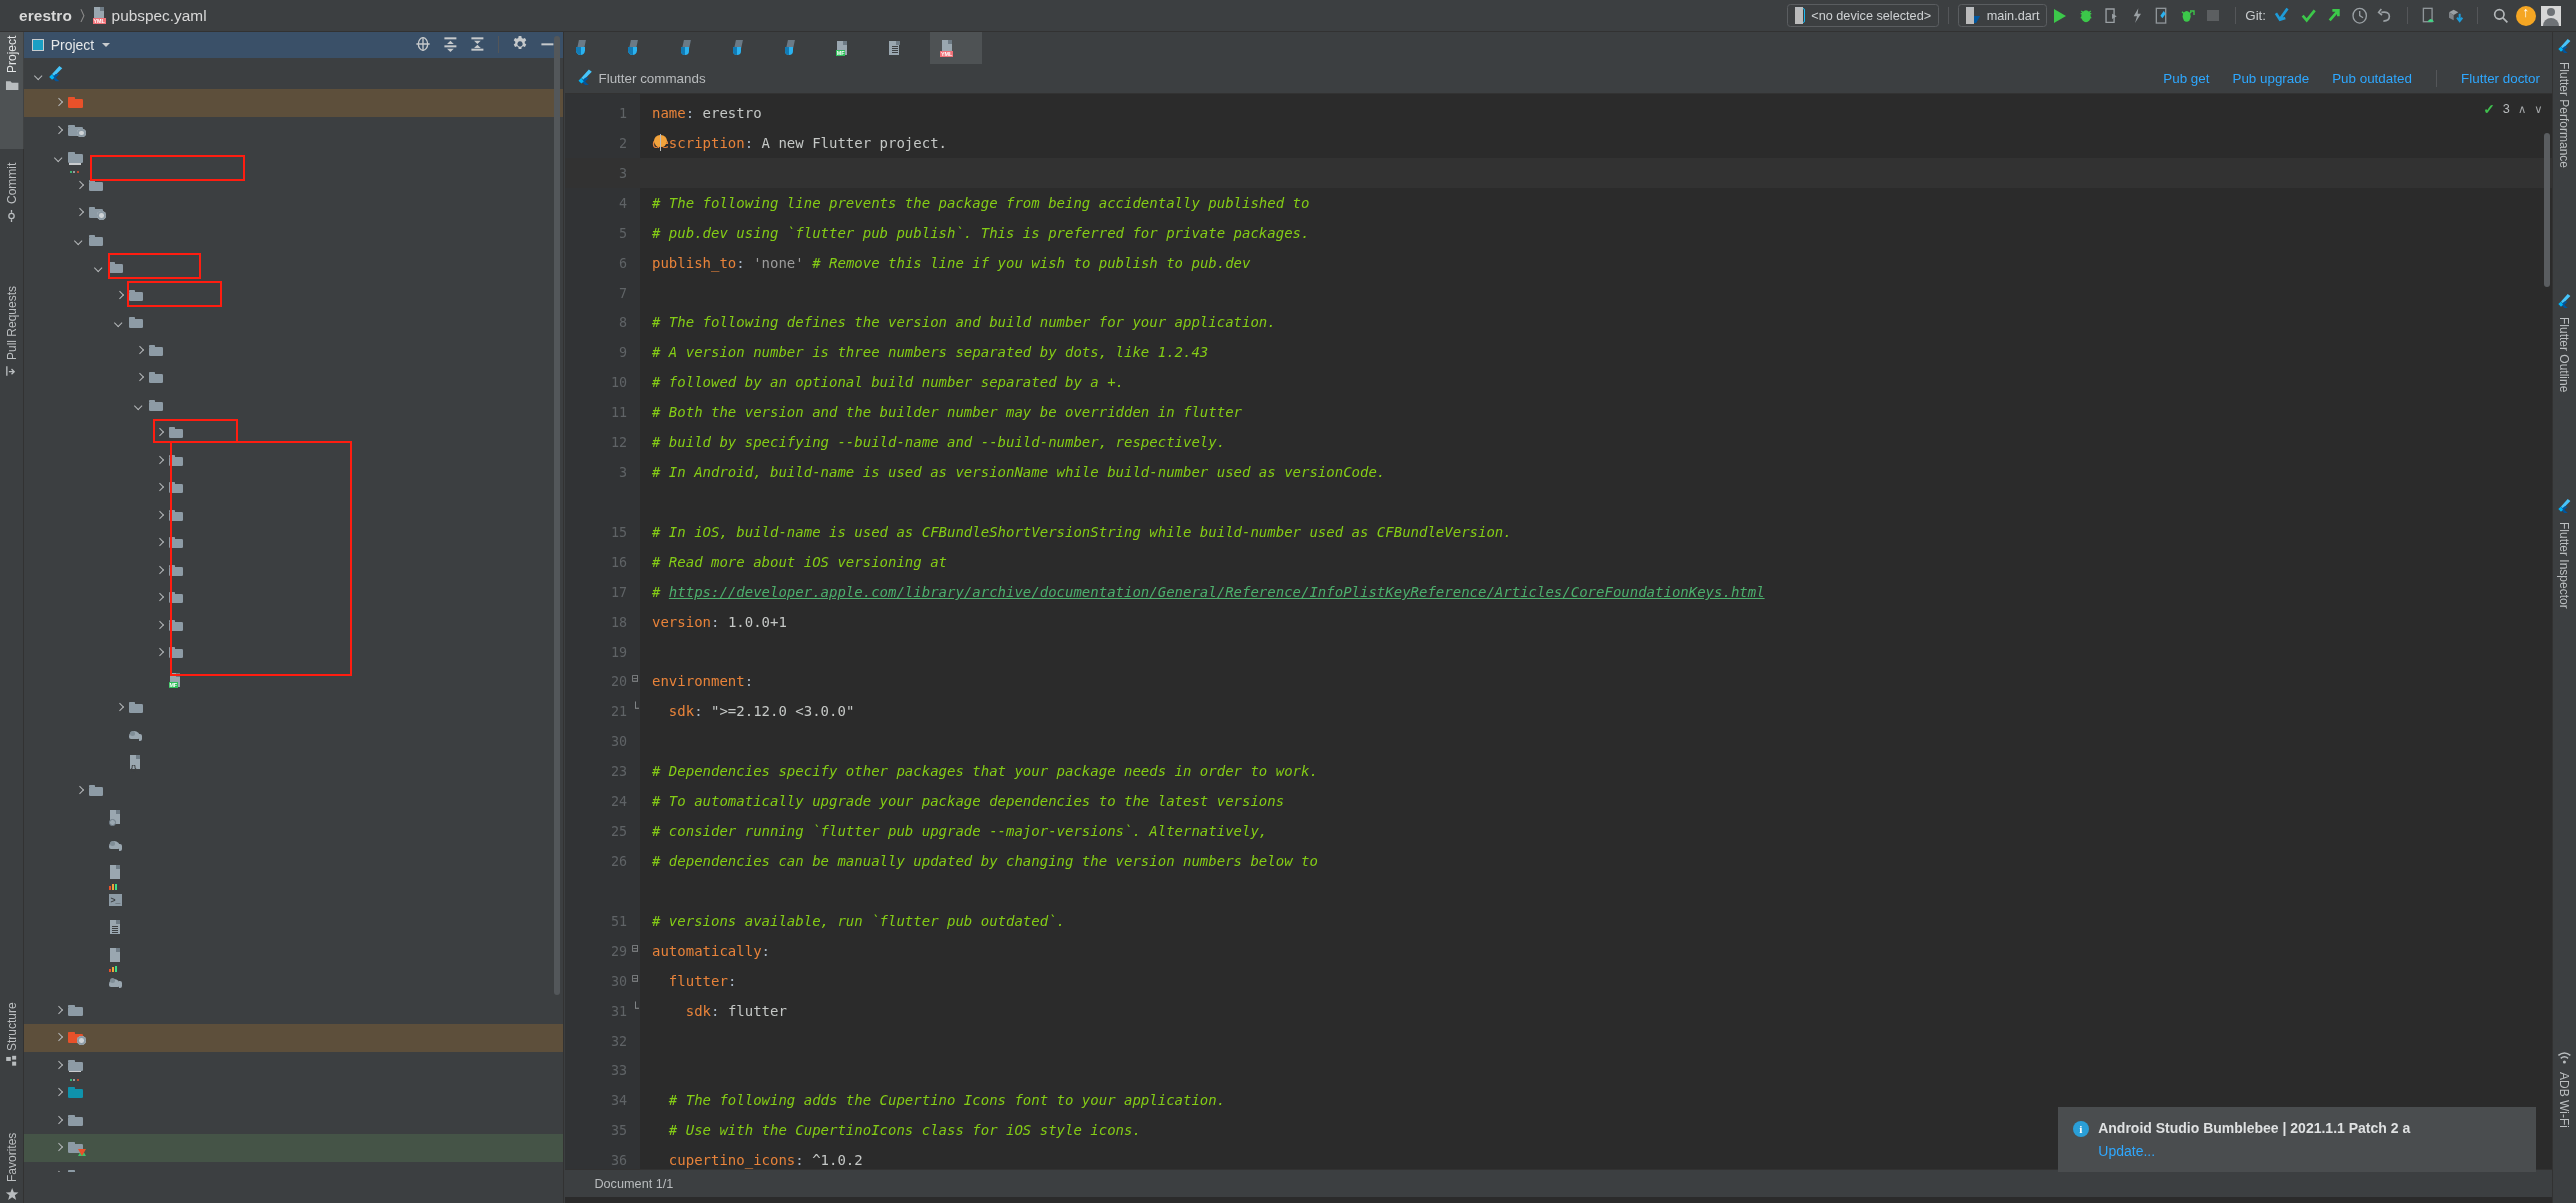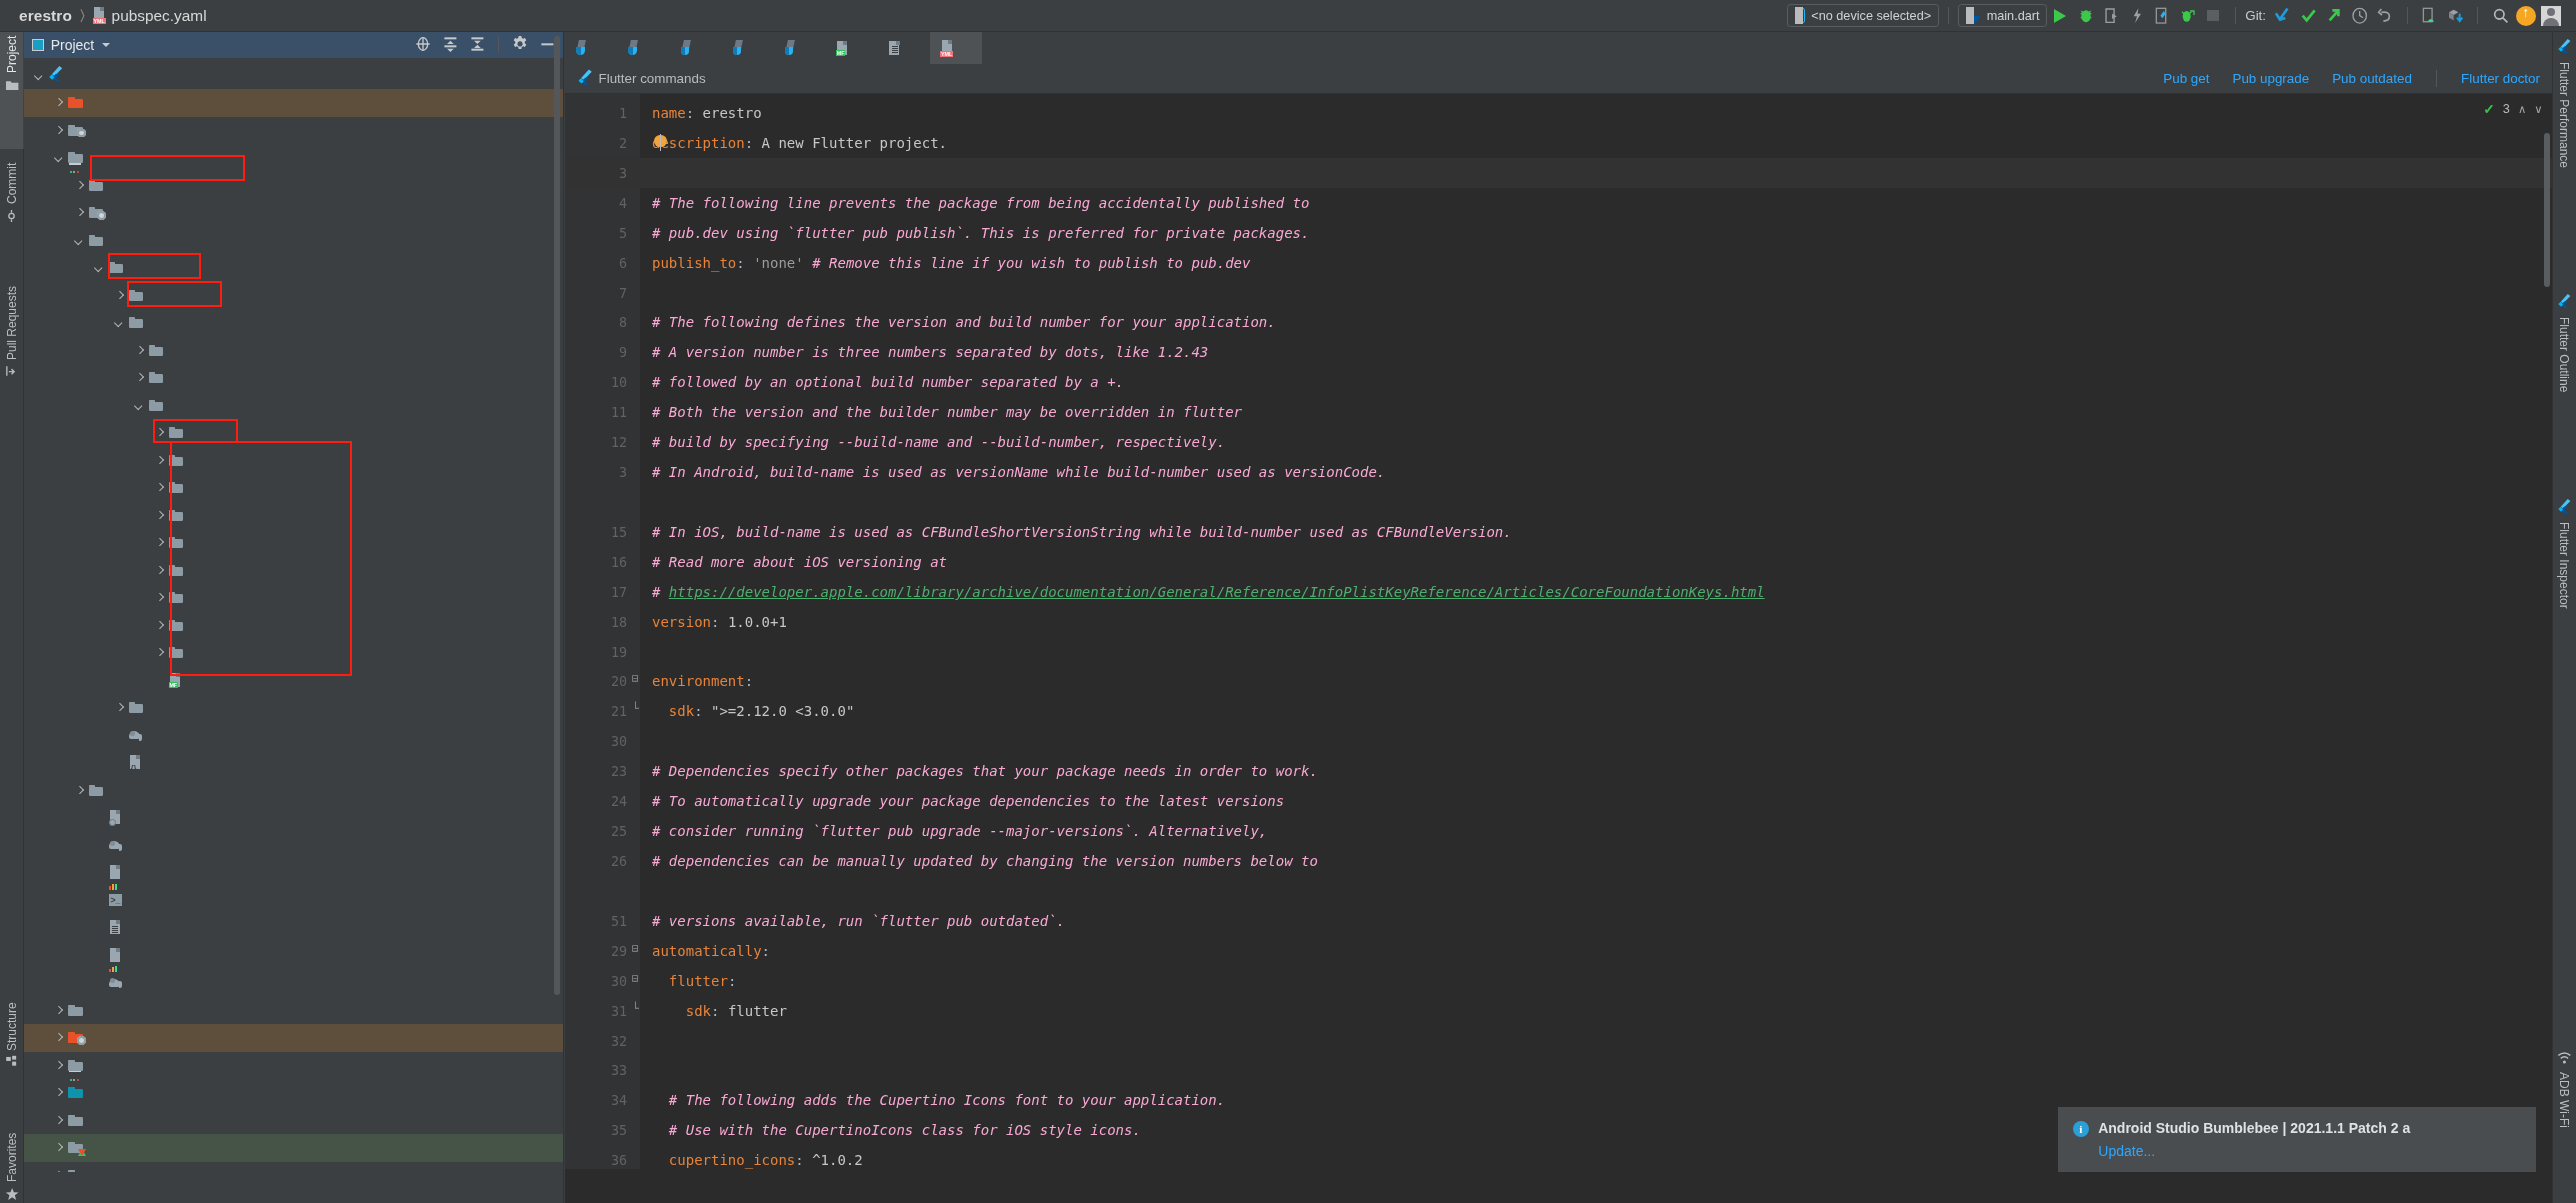--- a/index.html
+++ b/index.html
@@ -142,21 +142,21 @@
 
   .codewrap { position: relative; height: 1075px; background: #2b2b2b; overflow: hidden; }
   .gutter { position: absolute; left: 0; top: 0; width: 75px; height: 100%; background: #313335; }
   .codearea { position: absolute; left: 75px; top: 0; right: 0; height: 100%; }
   .cline { height: 30px; display: flex; align-items: center; position: relative; font-family: "DejaVu Sans Mono", monospace; font-size: 14px; }
   .lnum { position: absolute; left: 0; width: 62px; text-align: right; color: #5f6366; font-family: "DejaVu Sans Mono", monospace; font-size: 13.4px; }
   .code { position: absolute; left: 87px; white-space: pre; font-family: "DejaVu Sans Mono", monospace; font-size: 14px; }
   .k { color: #e8833a; }
   .p { color: #a9b7c6; }
   .s { color: #9c9c9c; }
-  .c { color: #f9a8d4; font-style: italic; margin-top: 16px; }
+  .c { color: #84cc16; font-style: italic; margin-top: 16px; }
   .u { color: #4caf6d; font-style: italic; text-decoration: underline; }
   .n { color: #c5c8c6; }
   .hl-row { position: absolute; left: 0; right: 0; height: 30px; background: #323232; }
   .caret { position: absolute; width: 1.3px; height: 17.4px; background: #bbbbbb; }
   .bulb { position: absolute; width: 12.7px; height: 12.7px; border-radius: 50%; background: #f2a33c; }
 
   .inspect-badge { position: absolute; right: 9.4px; top: 6.7px; display: flex; align-items: center; gap: 8px; }
   .chk { color: #3fc04e; font-size: 14px; font-weight: bold; }
   .chk-n { color: #b9bcbe; font-size: 12.7px; }
   .chev { color: #a4a7a9; font-size: 11.4px; }
@@ -1079,20 +1079,23 @@
 
       <div class="inspect-badge">
         <span class="chk">✓</span>
         <span class="chk-n">3</span>
         <span class="chev">∧</span>
         <span class="chev">∨</span>
       </div>
       <div class="ed-scroll"></div>
     </div>
 
+    <div class="statusbar">
+      <span class="status-txt">Document 1/1</span>
+    </div>
   </div>
 
   <div class="notif">
     <div class="notif-row">
       <span class="info-ico">i</span>
       <span class="notif-title">Android Studio Bumblebee | 2021.1.1 Patch 2 a</span>
     </div>
     <span class="notif-link">Update...</span>
   </div>
 

